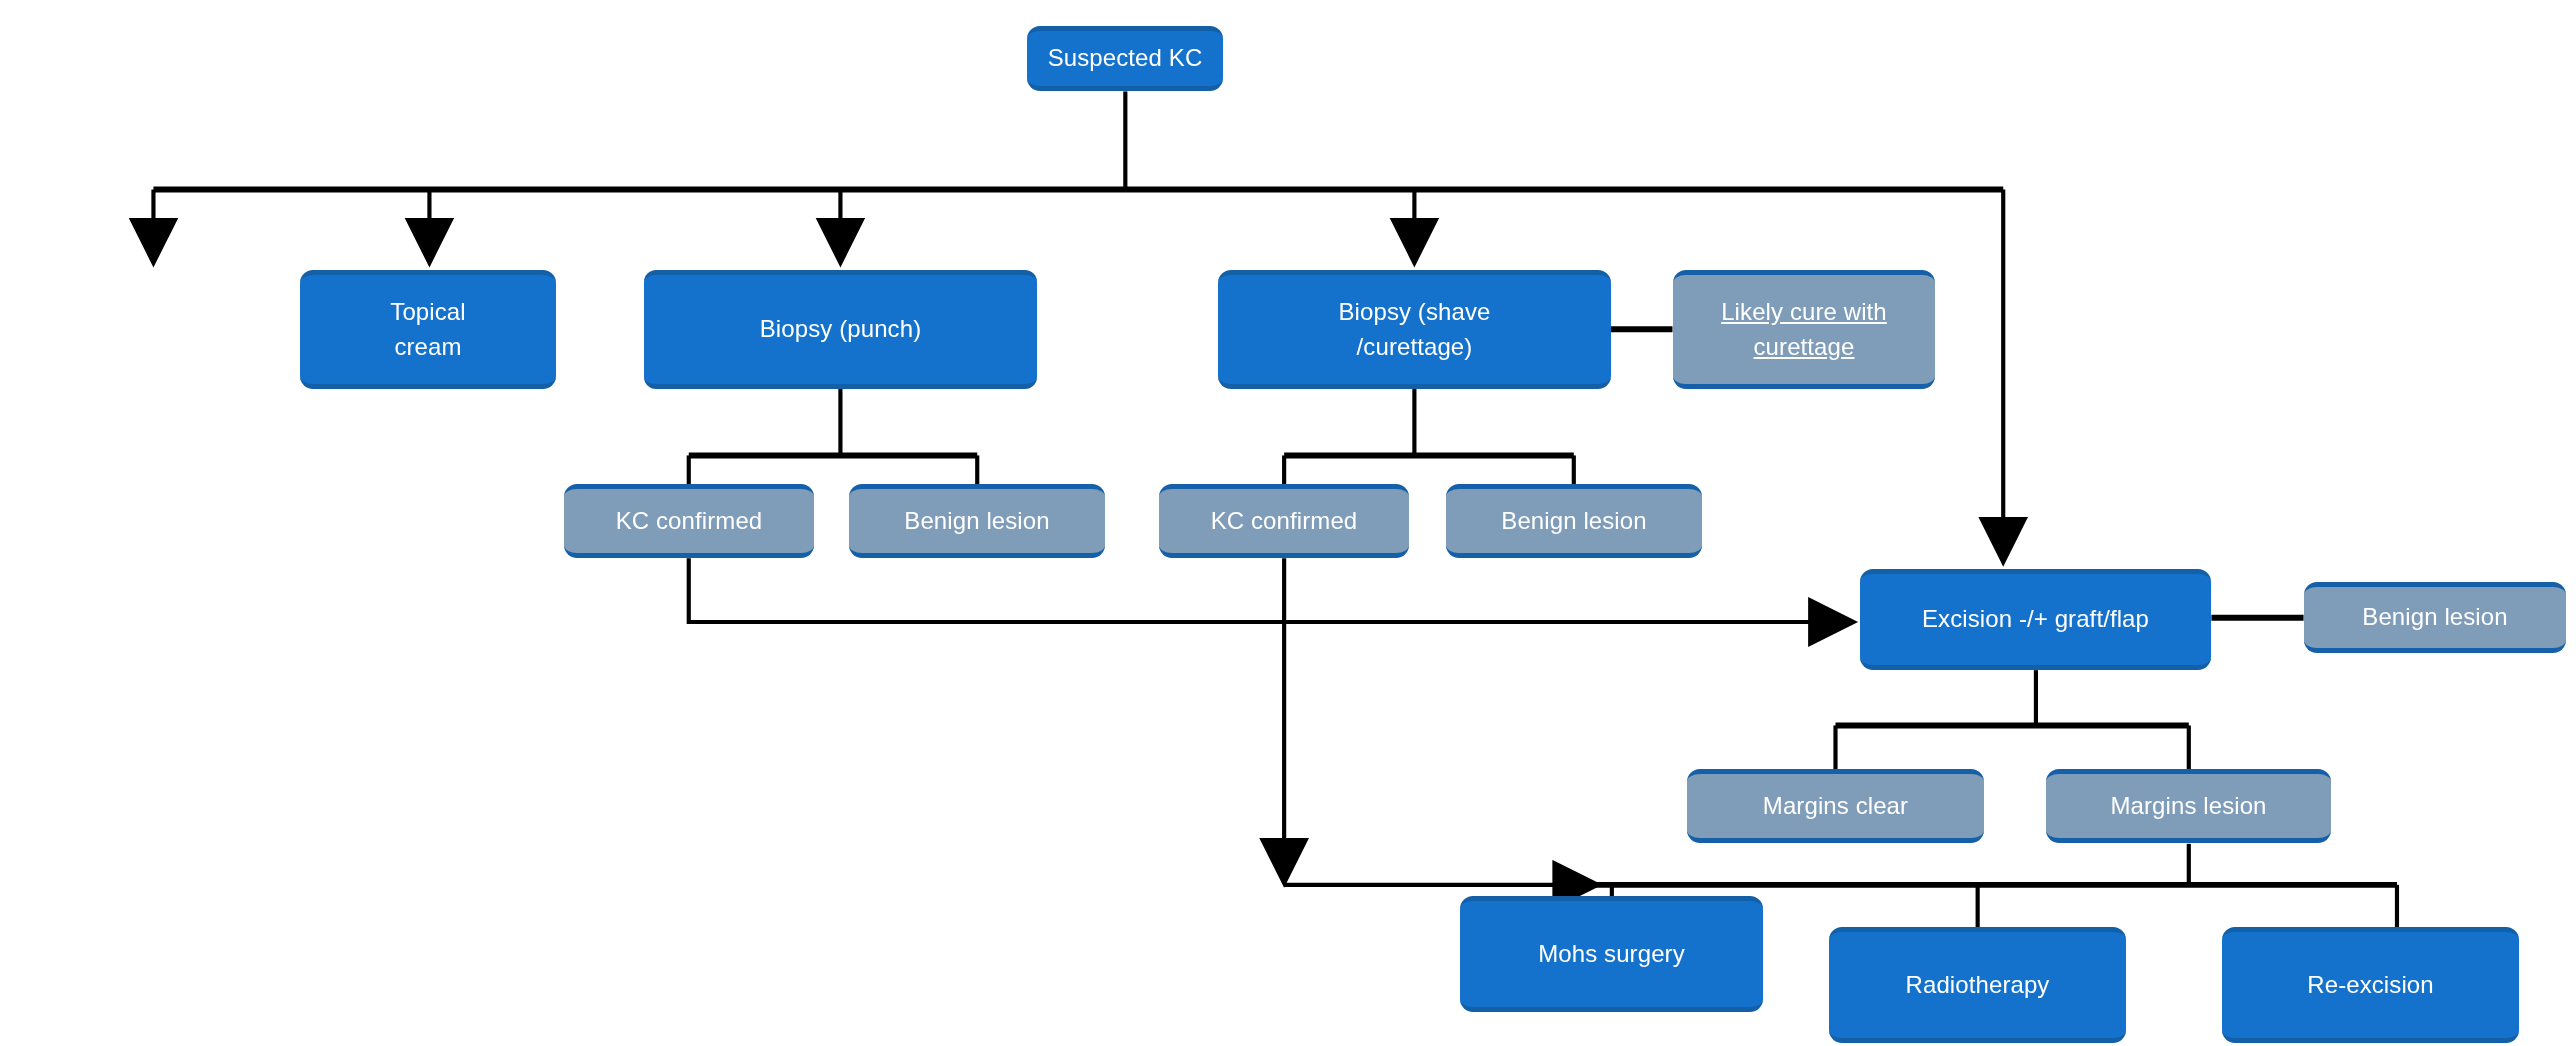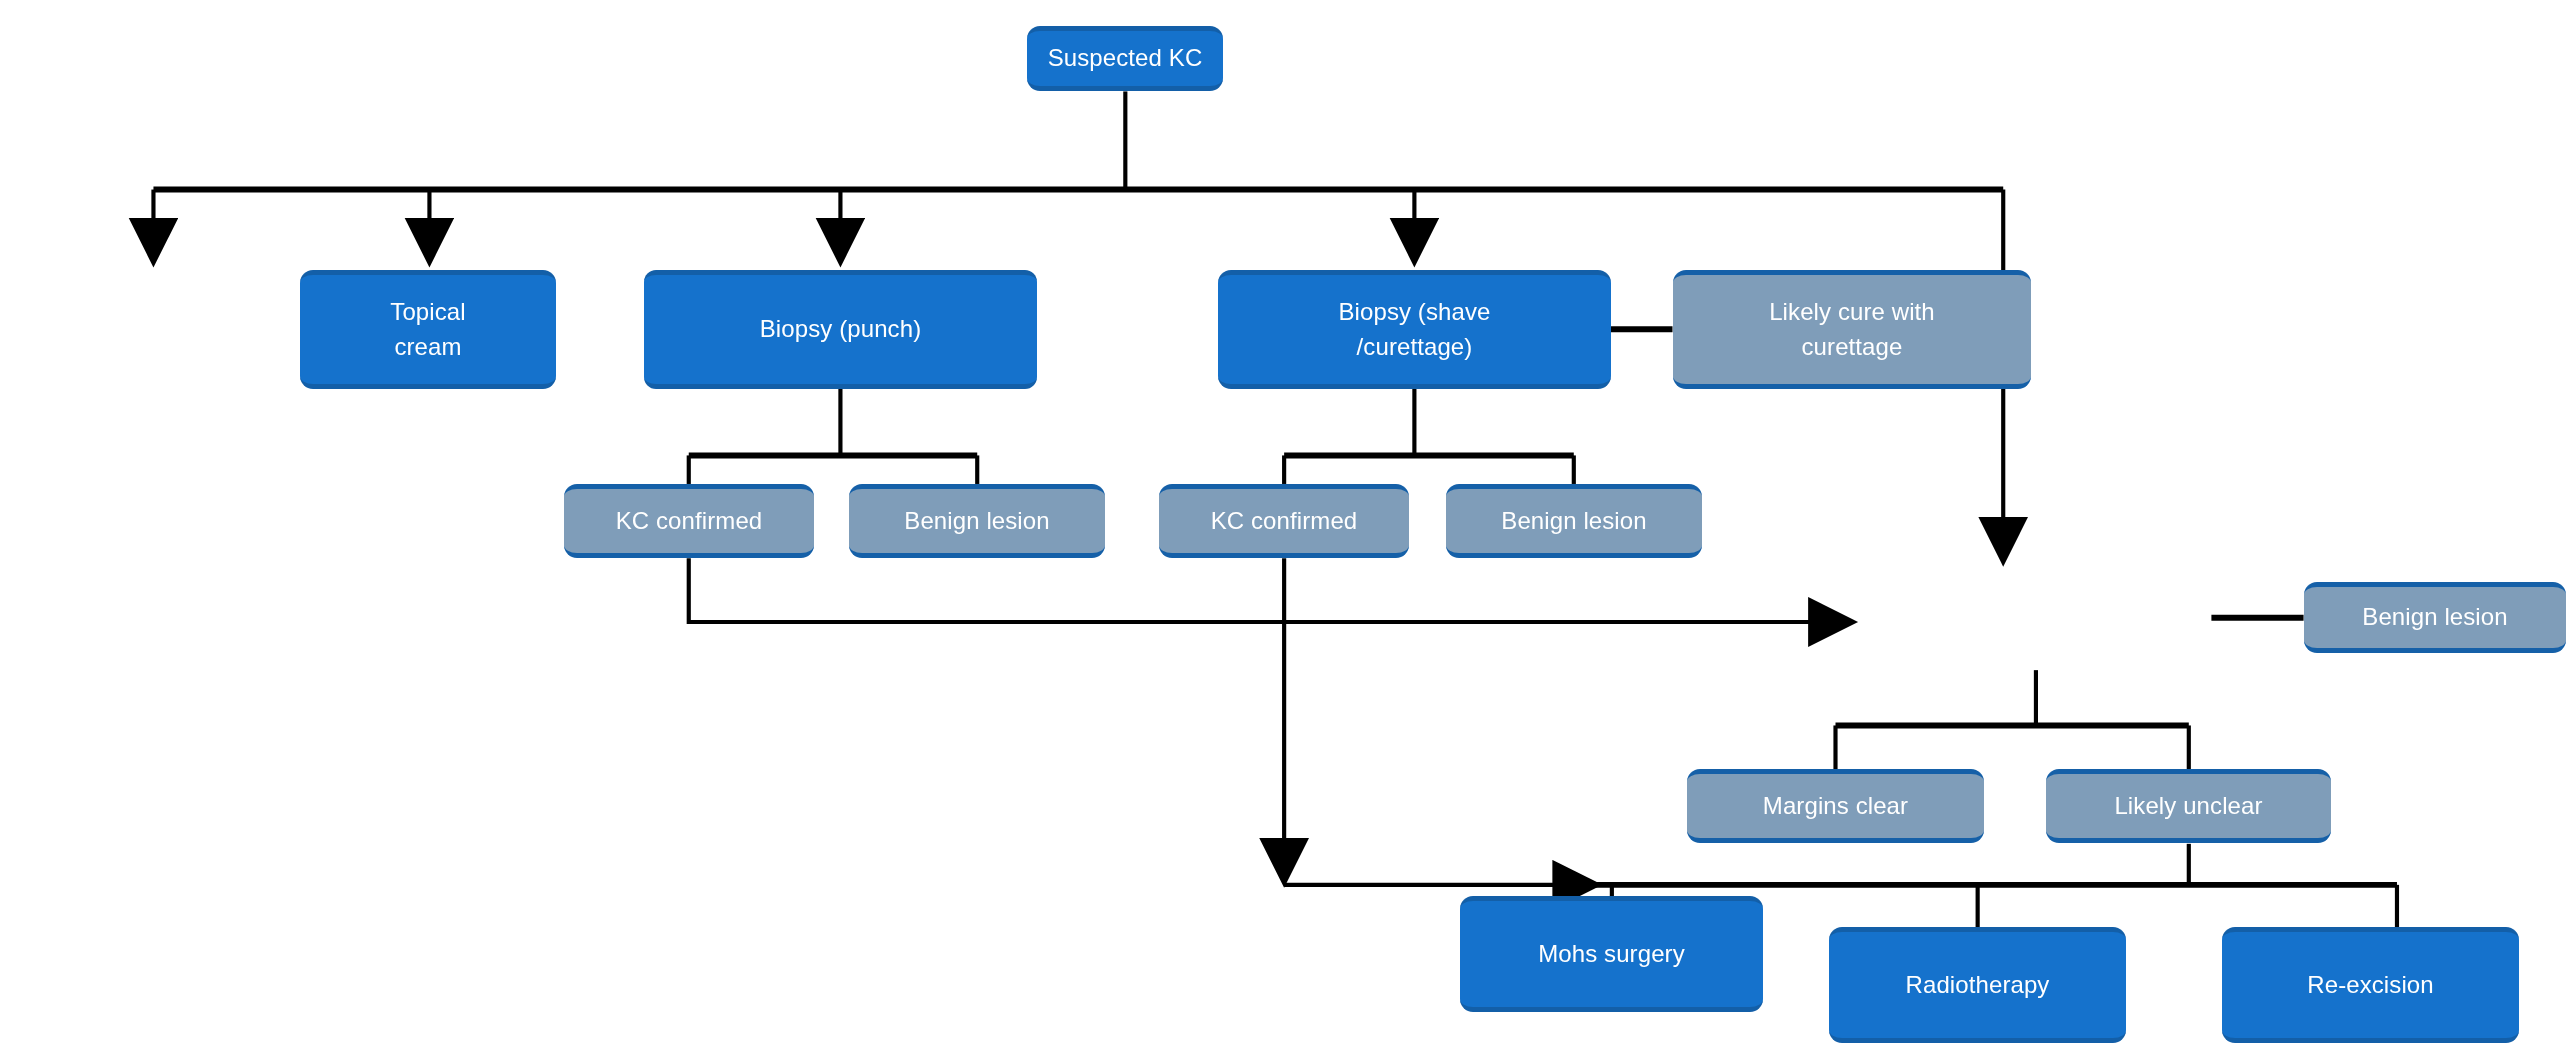--- a/index.html
+++ b/index.html
@@ -115,37 +115,38 @@
 
 
   <div class="node blue" style="left:300px;top:256px;width:256px;height:119px;">Topical
 cream</div>
 
   <div class="node blue" style="left:644px;top:256px;width:393px;height:119px;border-radius:12px;">Biopsy (punch)</div>
 
   <div class="node blue" style="left:1218px;top:256px;width:393px;height:119px;">Biopsy (shave
 /curettage)</div>
 
-  <div class="node gray" style="left:1673px;top:256px;width:358px;height:119px;">Likely cure with
+  <div class="node gray" style="left:1673px;top:256px;width:262px;height:119px;text-decoration:underline;">Likely cure with
 curettage</div>
 
   <div class="node gray" style="left:564px;top:470px;width:250px;height:74px;">KC confirmed</div>
 
   <div class="node gray" style="left:849px;top:470px;width:256px;height:74px;">Benign lesion</div>
 
   <div class="node gray" style="left:1159px;top:470px;width:250px;height:74px;">KC confirmed</div>
 
   <div class="node gray" style="left:1446px;top:470px;width:256px;height:74px;">Benign lesion</div>
 
+  <div class="node blue" style="left:1860px;top:555px;width:351px;height:101px;">Excision -/+ graft/flap</div>
 
   <div class="node gray" style="left:2304px;top:568px;width:262px;height:71px;">Benign lesion</div>
 
   <div class="node gray" style="left:1687px;top:755px;width:297px;height:74px;">Margins clear</div>
 
-  <div class="node gray" style="left:2046px;top:755px;width:285px;height:74px;">Likely unclear</div>
+  <div class="node gray" style="left:2046px;top:755px;width:285px;height:74px;">Margins lesion</div>
 
   <div class="node blue" style="left:1460px;top:882px;width:303px;height:116px;">Mohs surgery</div>
 
   <div class="node blue" style="left:1829px;top:913px;width:297px;height:116px;">Radiotherapy</div>
 
   <div class="node blue" style="left:2222px;top:913px;width:297px;height:116px;">Re-excision</div>
 
 </div>
 
 

